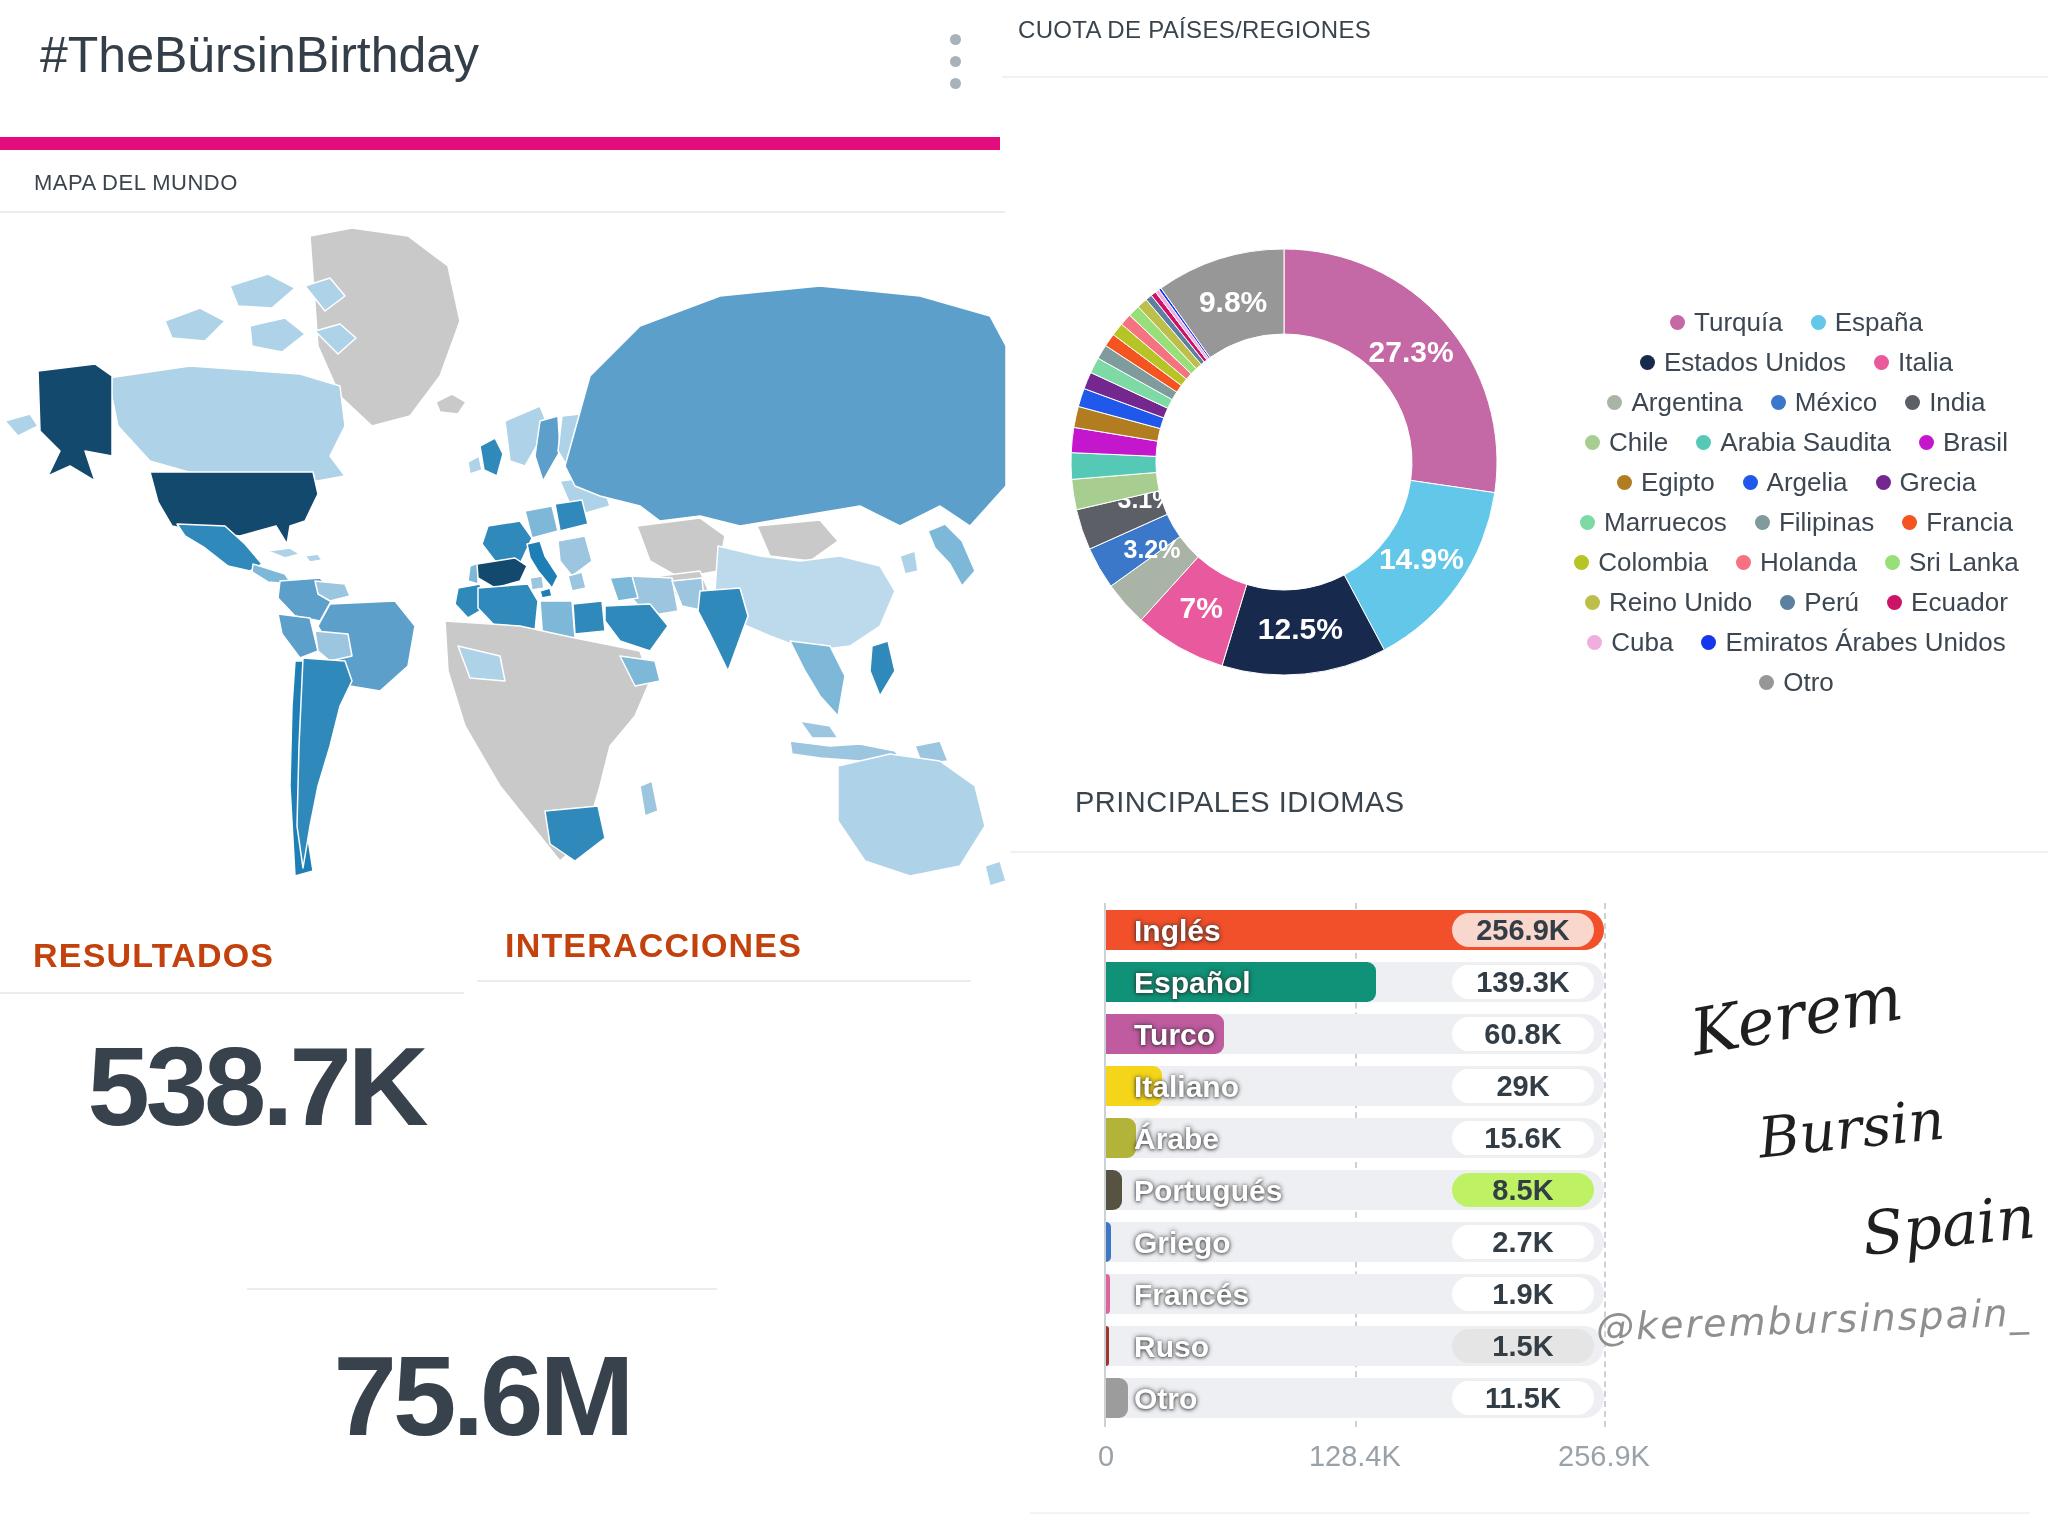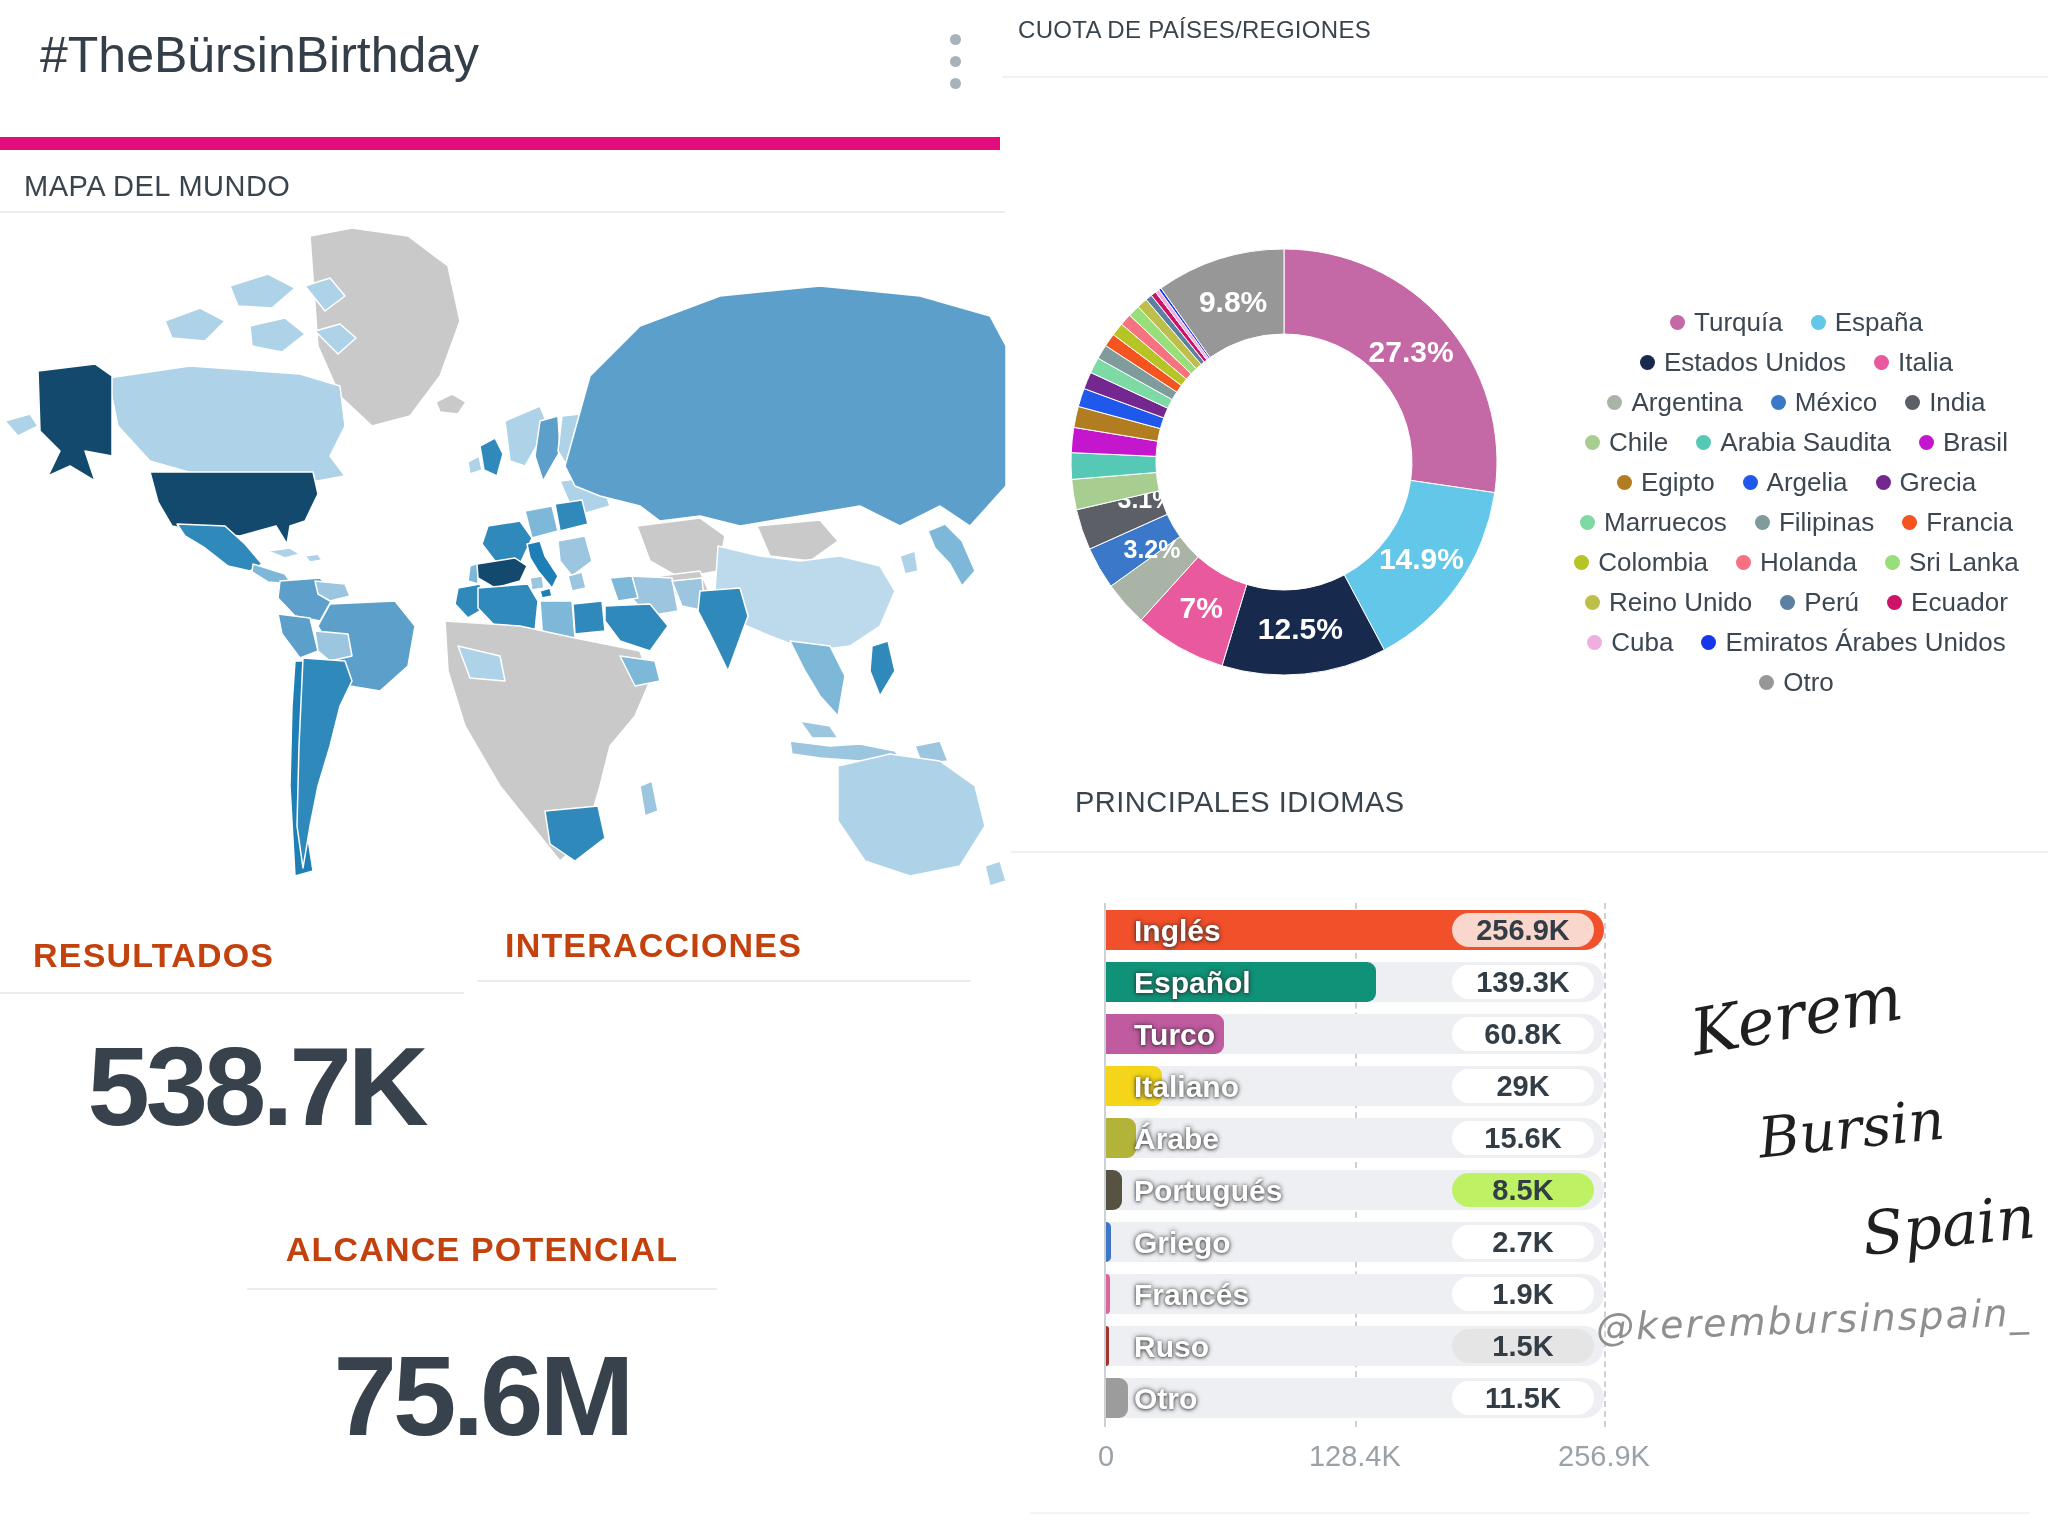--- a/index.html
+++ b/index.html
@@ -6,21 +6,21 @@
   #page{position:relative;width:2048px;height:1536px;background:#fff;overflow:hidden;
         font-family:"Liberation Sans",sans-serif;color:#37424c;}
   .abs{position:absolute;}
 
   
   .hashtag-title{left:40px;top:26px;font-size:50px;font-weight:400;color:#333e48;letter-spacing:0px;}
   .kebab{left:950px;top:34px;width:12px;}
   .kebab span{display:block;width:11px;height:11px;border-radius:50%;background:#a8b2bb;margin-bottom:11px;}
   .pink-bar{left:0;top:137px;width:1000px;height:13px;background:#e20c7d;}
   .section-label{font-weight:400;color:#3a444d;letter-spacing:.5px;}
-  .map-label{left:24px;top:170px;font-size:29px;}
+  .map-label{left:34px;top:170px;font-size:22px;}
   .divider{background:#ececec;height:2px;}
   .map-divider{left:0;top:211px;width:1005px;}
   .worldmap{left:0;top:226px;}
 
   .stat-label{font-size:34px;font-weight:700;letter-spacing:1.2px;color:#c2410c;}
   .stat-value{font-size:112px;font-weight:700;letter-spacing:-4px;color:#37424c;text-align:center;}
   .res-label{left:33px;top:936px;}
   .res-div{left:0;top:992px;width:464px;}
   .res-value{left:0;top:1022px;width:464px;padding-left:24px;}
   .int-label{left:505px;top:926px;}
@@ -149,21 +149,20 @@
     </g>
   </svg>
 
   <div class="abs stat-label res-label">RESULTADOS</div>
   <div class="abs divider res-div"></div>
   <div class="abs stat-value res-value">538.7K</div>
 
   <div class="abs stat-label int-label">INTERACCIONES</div>
   <div class="abs divider int-div"></div>
 
-  <div class="abs stat-label alc-label">ALCANCE POTENCIAL</div>
   <div class="abs divider alc-div"></div>
   <div class="abs stat-value alc-value">75.6M</div>
 
   <div class="abs section-label r-head1">CUOTA DE PAÍSES/REGIONES</div>
   <div class="abs divider r-div1"></div>
 
   <svg class="abs donut-svg" id="donut" width="448" height="448" viewBox="0 0 448 448">
       <path d="M224,11 A213,213 0 0 1 434.7797132623647,254.67429668362968 L350.6657431811393,242.43338016668827 A128,128 0 0 0 224,96 Z" fill="#c569a6" stroke="#fff" stroke-width="1"></path>
       <text x="351.0601438822473" y="124.09222121877534" text-anchor="middle" class="donut-label" font-size="30">27.3%</text>
       <path d="M434.7797132623647,254.67429668362968 A213,213 0 0 1 324.2599375512159,411.92803123064505 L284.2501033171626,336.933276983674 A128,128 0 0 0 350.6657431811393,242.43338016668827 Z" fill="#63c7e9" stroke="#fff" stroke-width="1"></path>

